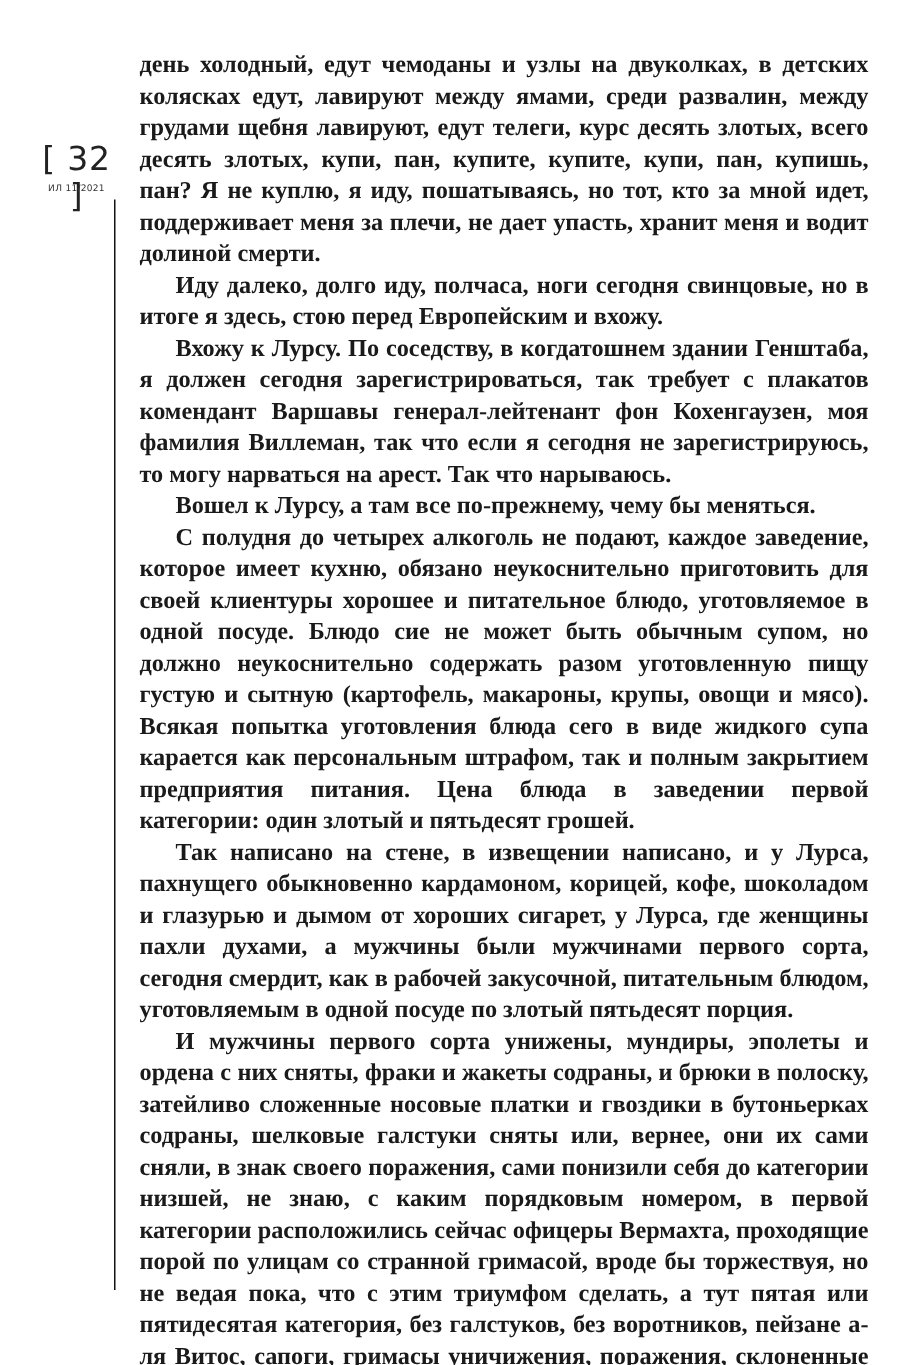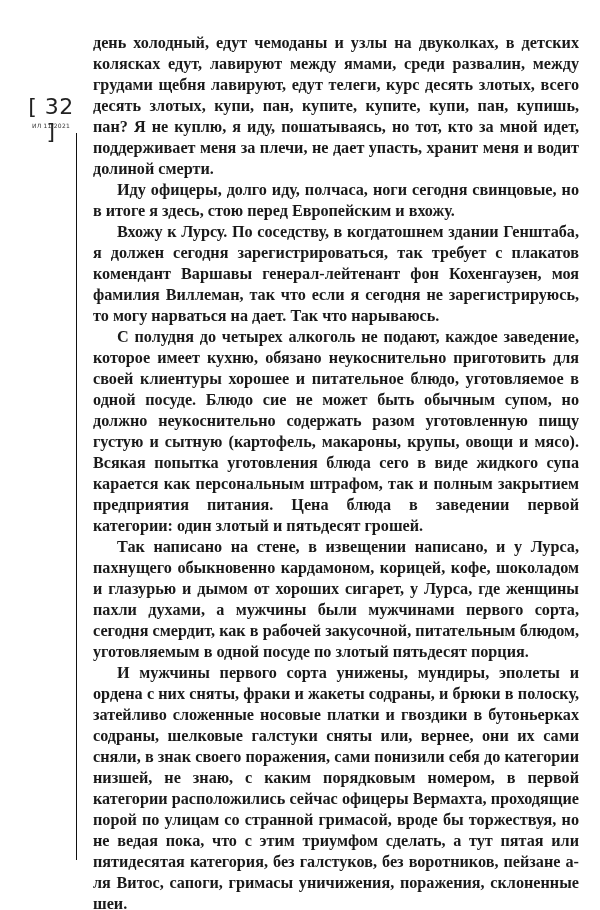--- a/index.html
+++ b/index.html
@@ -66,20 +66,21 @@
   </style>
 </head>
 <body>
 
 <div class="page-number">[ 32 ]</div>
 <div class="issue-label">ИЛ 11/2021</div>
 <div class="margin-rule"></div>
 
 <div class="text-block">
   <p class="cont">день холодный, едут чемоданы и узлы на двуколках, в детских колясках едут, лавируют между ямами, среди развалин, между грудами щебня лавируют, едут телеги, курс десять злотых, всего десять злотых, купи, пан, купите, купите, купи, пан, купишь, пан? Я не куплю, я иду, пошатываясь, но тот, кто за мной идет, поддерживает меня за плечи, не дает упасть, хранит меня и водит долиной смерти.</p>
-  <p>Иду офицеры, долго иду, полчаса, ноги сегодня свинцовые, но в итоге я здесь, стою перед Европейским и вхожу.</p>
-  <p>Вхожу к Лурсу. По соседству, в когдатошнем здании Генштаба, я должен сегодня зарегистрироваться, так требует с плакатов комендант Варшавы генерал-лейтенант фон Кохенгаузен, моя фамилия Виллеман, так что если я сегодня не зарегистрируюсь, то могу нарваться на дает. Так что нарываюсь.</p>
+  <p>Иду далеко, долго иду, полчаса, ноги сегодня свинцовые, но в итоге я здесь, стою перед Европейским и вхожу.</p>
+  <p>Вхожу к Лурсу. По соседству, в когдатошнем здании Генштаба, я должен сегодня зарегистрироваться, так требует с плакатов комендант Варшавы генерал-лейтенант фон Кохенгаузен, моя фамилия Виллеман, так что если я сегодня не зарегистрируюсь, то могу нарваться на арест. Так что нарываюсь.</p>
+  <p>Вошел к Лурсу, а там все по-прежнему, чему бы меняться.</p>
   <p>С полудня до четырех алкоголь не подают, каждое заведение, которое имеет кухню, обязано неукоснительно приготовить для своей клиентуры хорошее и питательное блюдо, уготовляемое в одной посуде. Блюдо сие не может быть обычным супом, но должно неукоснительно содержать разом уготовленную пищу густую и сытную (картофель, макароны, крупы, овощи и мясо). Всякая попытка уготовления блюда сего в виде жидкого супа карается как персональным штрафом, так и полным закрытием предприятия питания. Цена блюда в заведении первой категории: один злотый и пятьдесят грошей.</p>
   <p>Так написано на стене, в извещении написано, и у Лурса, пахнущего обыкновенно кардамоном, корицей, кофе, шоколадом и глазурью и дымом от хороших сигарет, у Лурса, где женщины пахли духами, а мужчины были мужчинами первого сорта, сегодня смердит, как в рабочей закусочной, питательным блюдом, уготовляемым в одной посуде по злотый пятьдесят порция.</p>
   <p>И мужчины первого сорта унижены, мундиры, эполеты и ордена с них сняты, фраки и жакеты содраны, и брюки в полоску, затейливо сложенные носовые платки и гвоздики в бутоньерках содраны, шелковые галстуки сняты или, вернее, они их сами сняли, в знак своего поражения, сами понизили себя до категории низшей, не знаю, с каким порядковым номером, в первой категории расположились сейчас офицеры Вермахта, проходящие порой по улицам со странной гримасой, вроде бы торжествуя, но не ведая пока, что с этим триумфом сделать, а тут пятая или пятидесятая категория, без галстуков, без воротников, пейзане а-ля Витос, сапоги, гримасы уничижения, поражения, склоненные шеи.</p>
   <p>А у меня галстук. У меня шелковый платочек в кармане пиджака из первосортного английского твида. У меня клетчатые носки и полуботинки, навакшены, блестят. Потому что меня никто не побеждал, я не сдавался, я не слышал приказа о капитуляции.</p>
 
 </div>
 
 </body></html>

